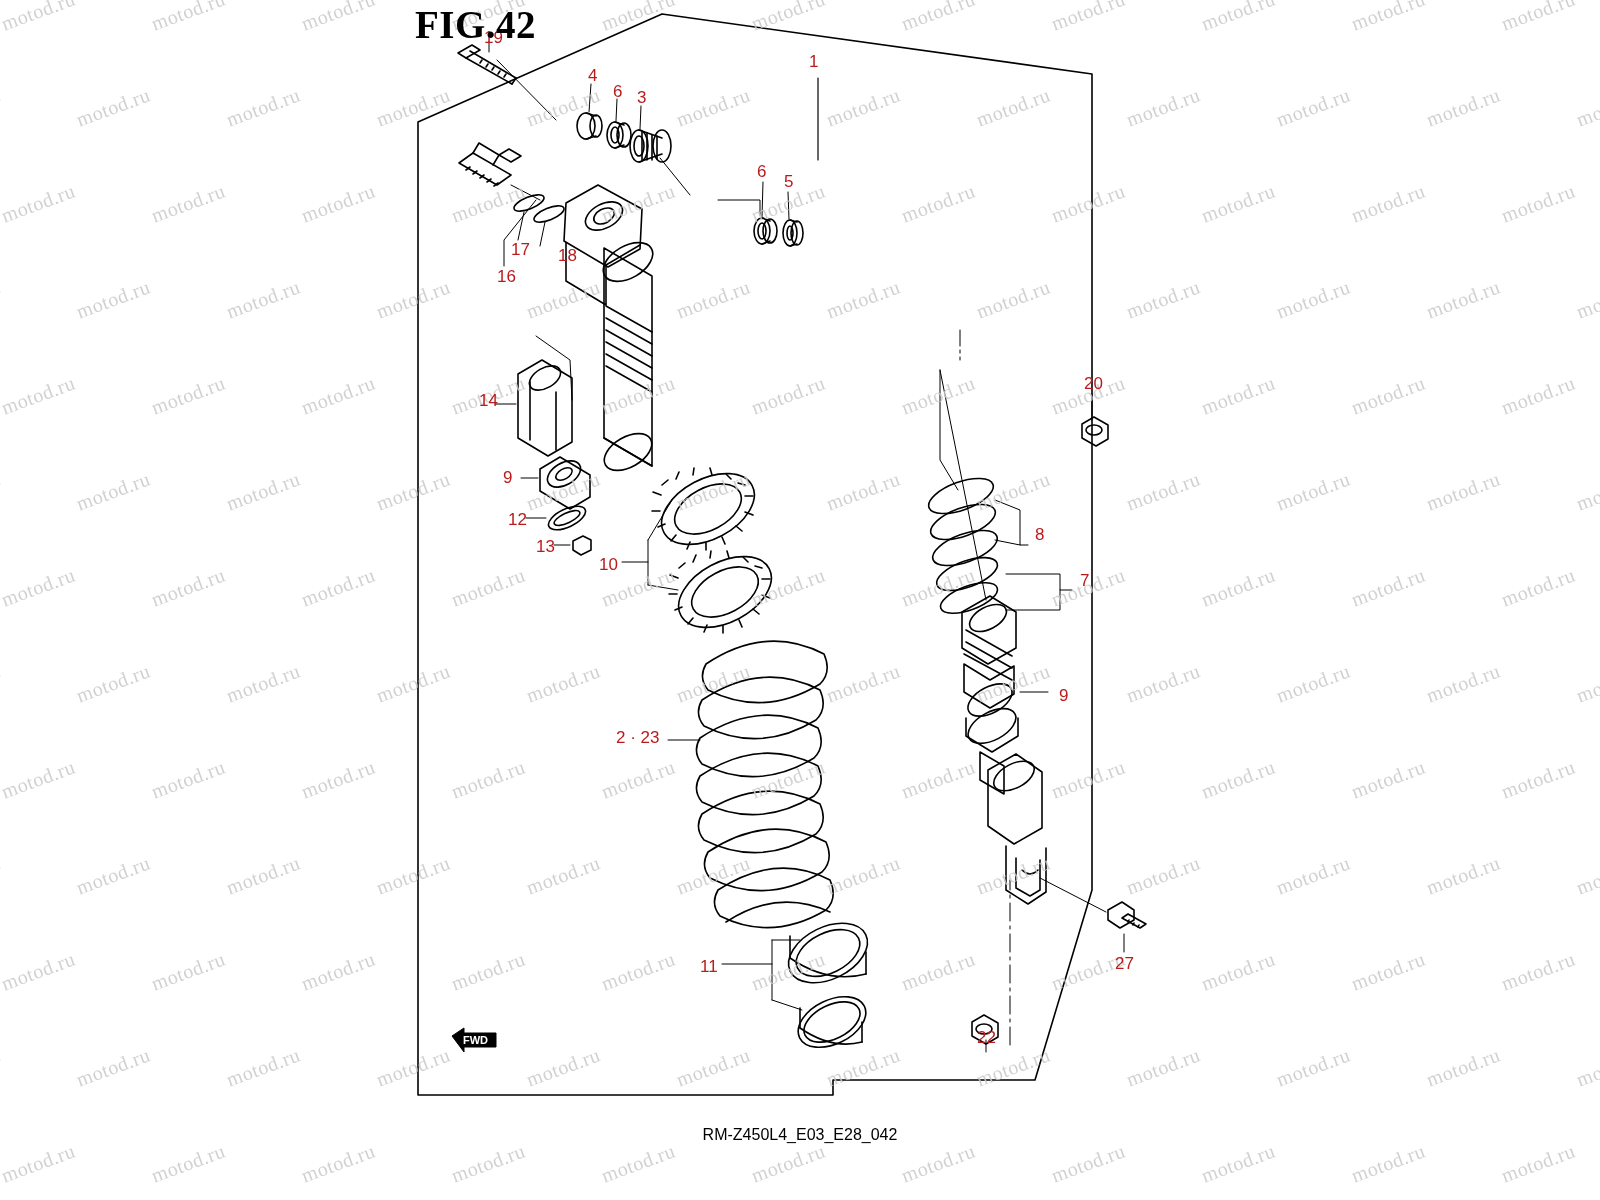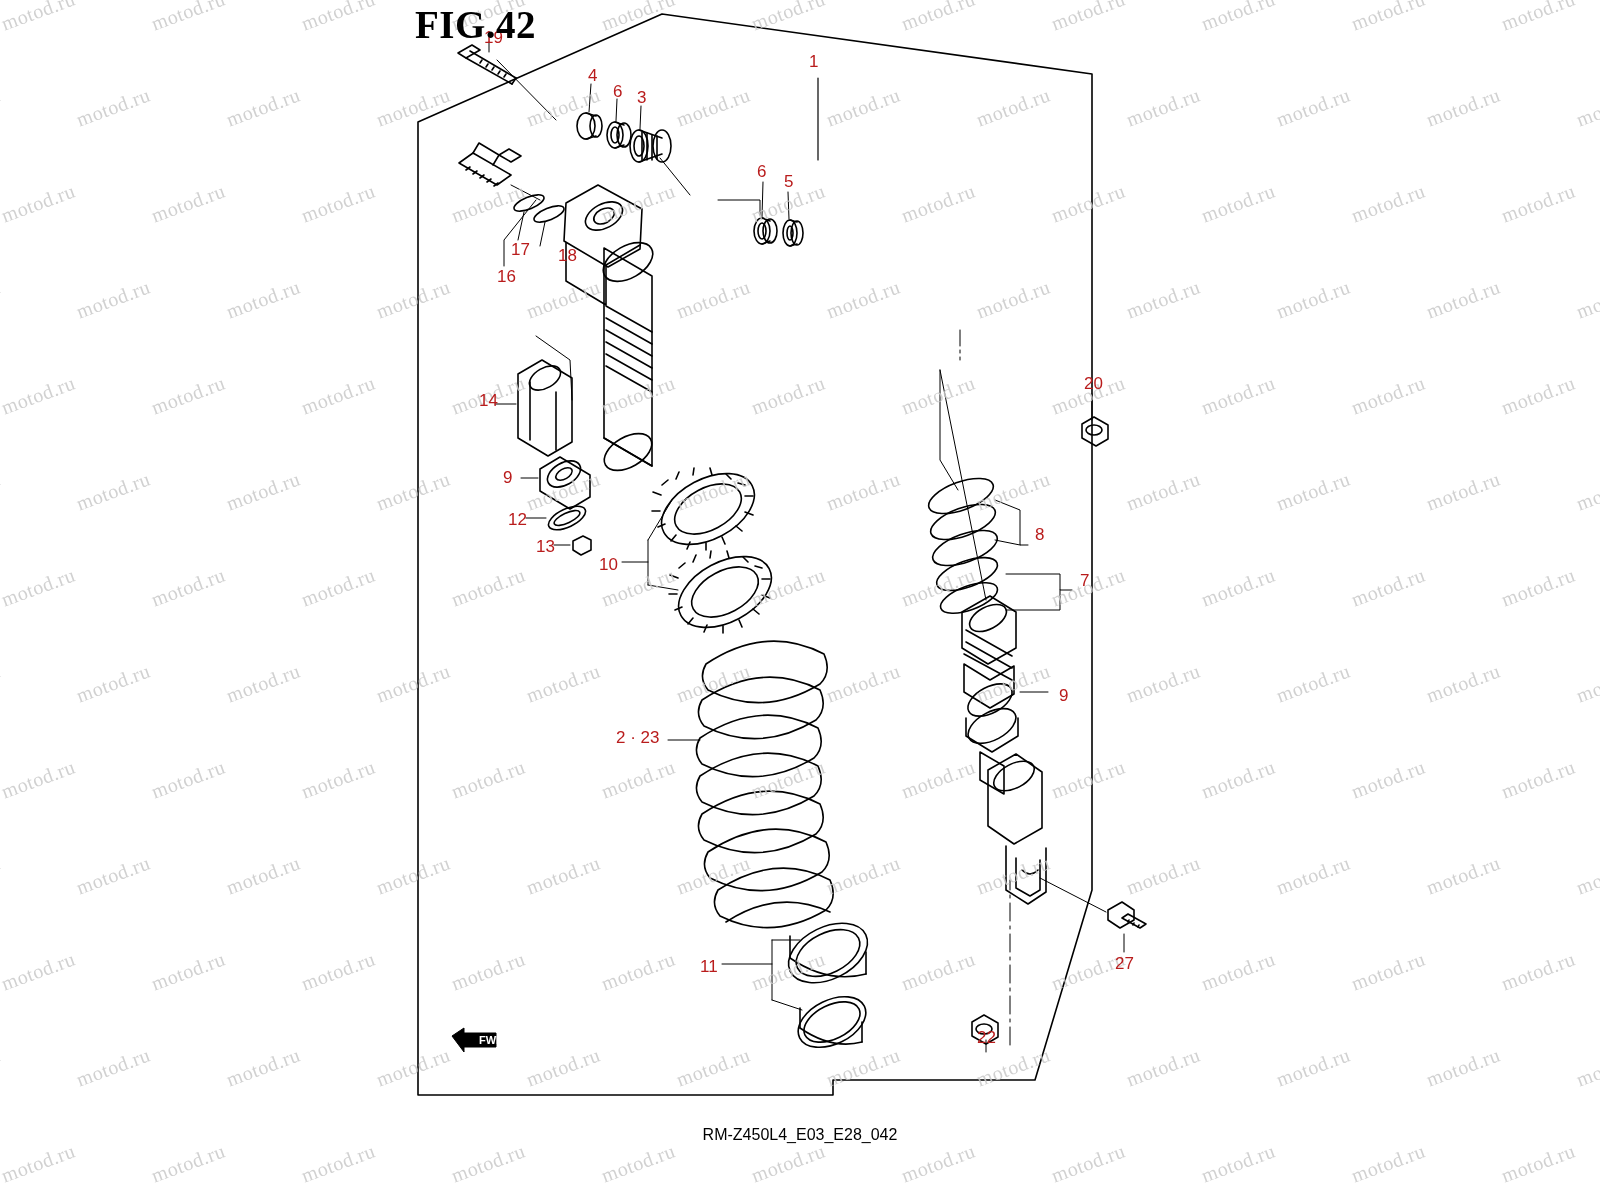--- a/index.html
+++ b/index.html
@@ -78,21 +78,21 @@
   .callout {
     position: absolute;
     font-family: "Liberation Sans", sans-serif;
     font-size: 17px;
     color: #b91c1c;
     z-index: 7;
     white-space: nowrap;
   }
   #fwd-label {
     position: absolute;
-    left: 468px;
+    left: 452px;
     top: 1028px;
     z-index: 7;
   }
   #fwd-text {
     position: absolute;
     left: 11px;
     top: 6px;
     font-family: "Liberation Sans", sans-serif;
     font-size: 11px;
     font-weight: bold;

